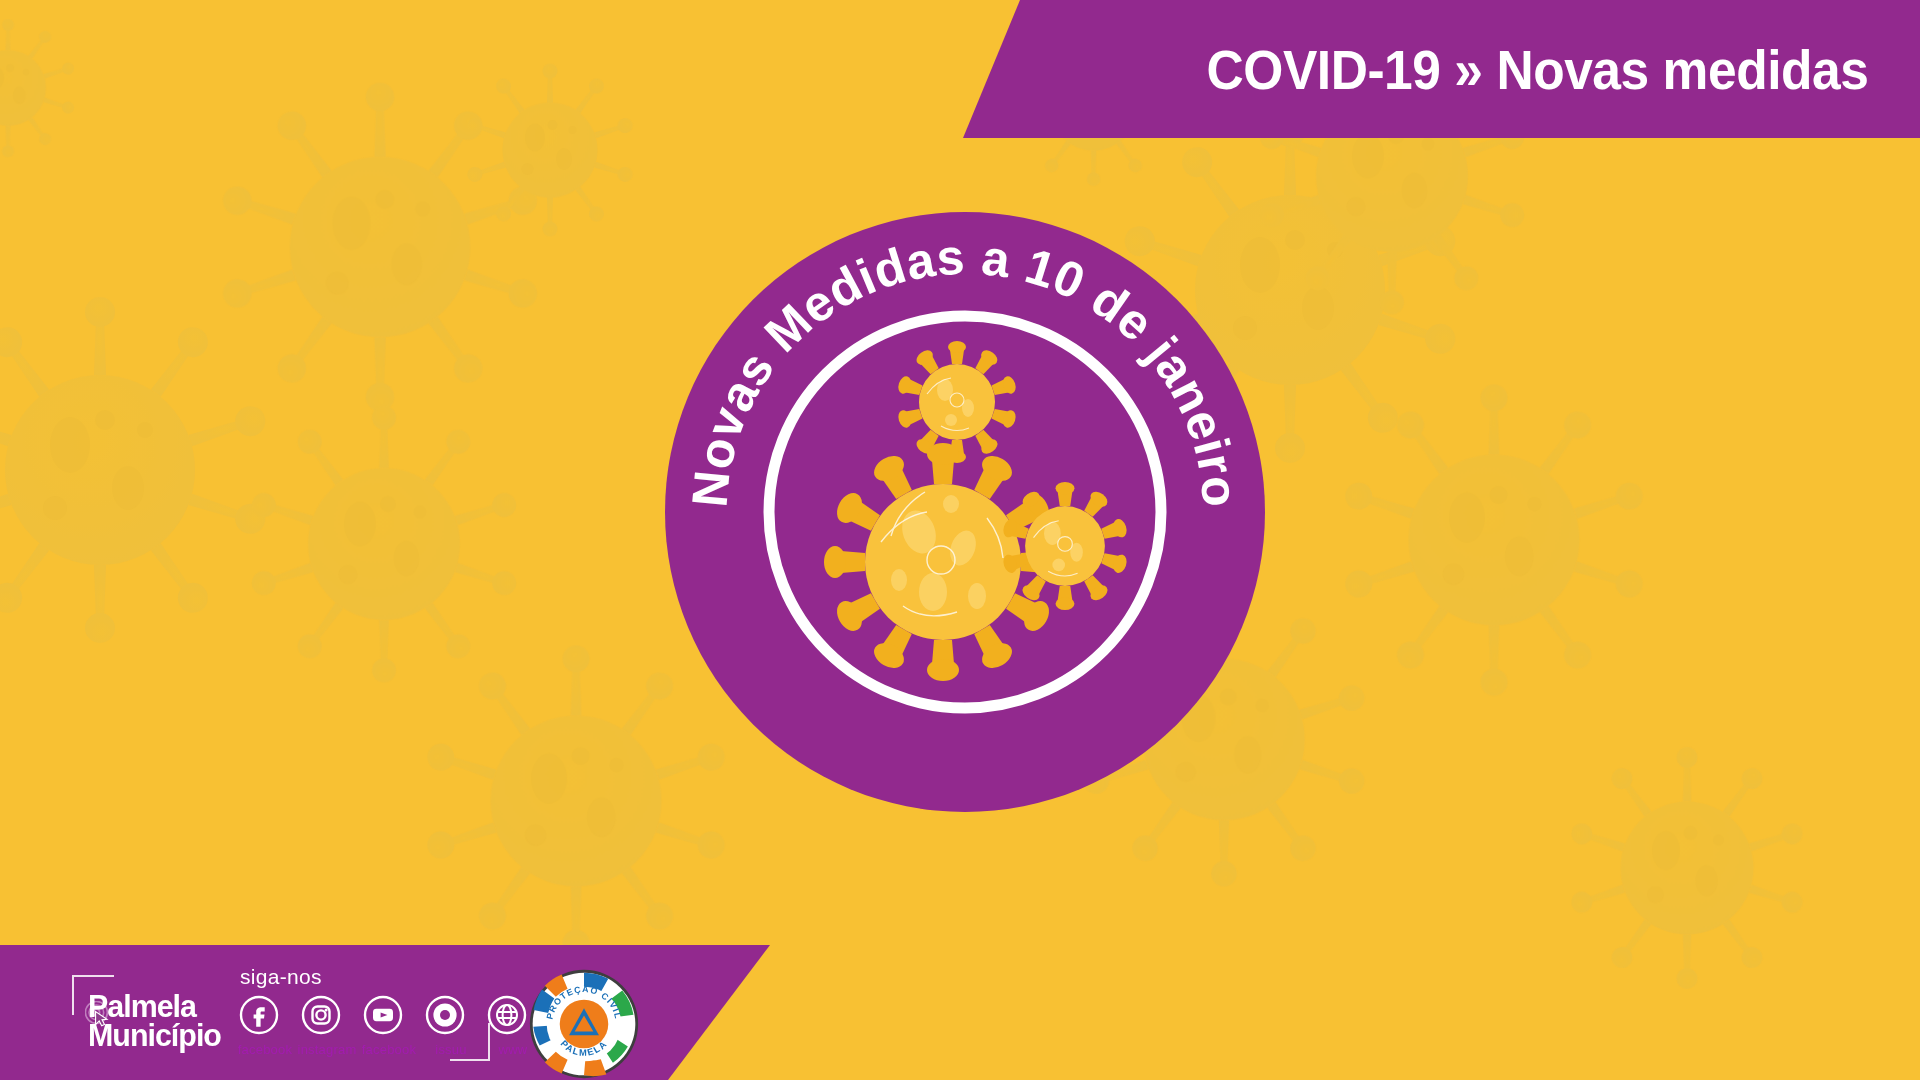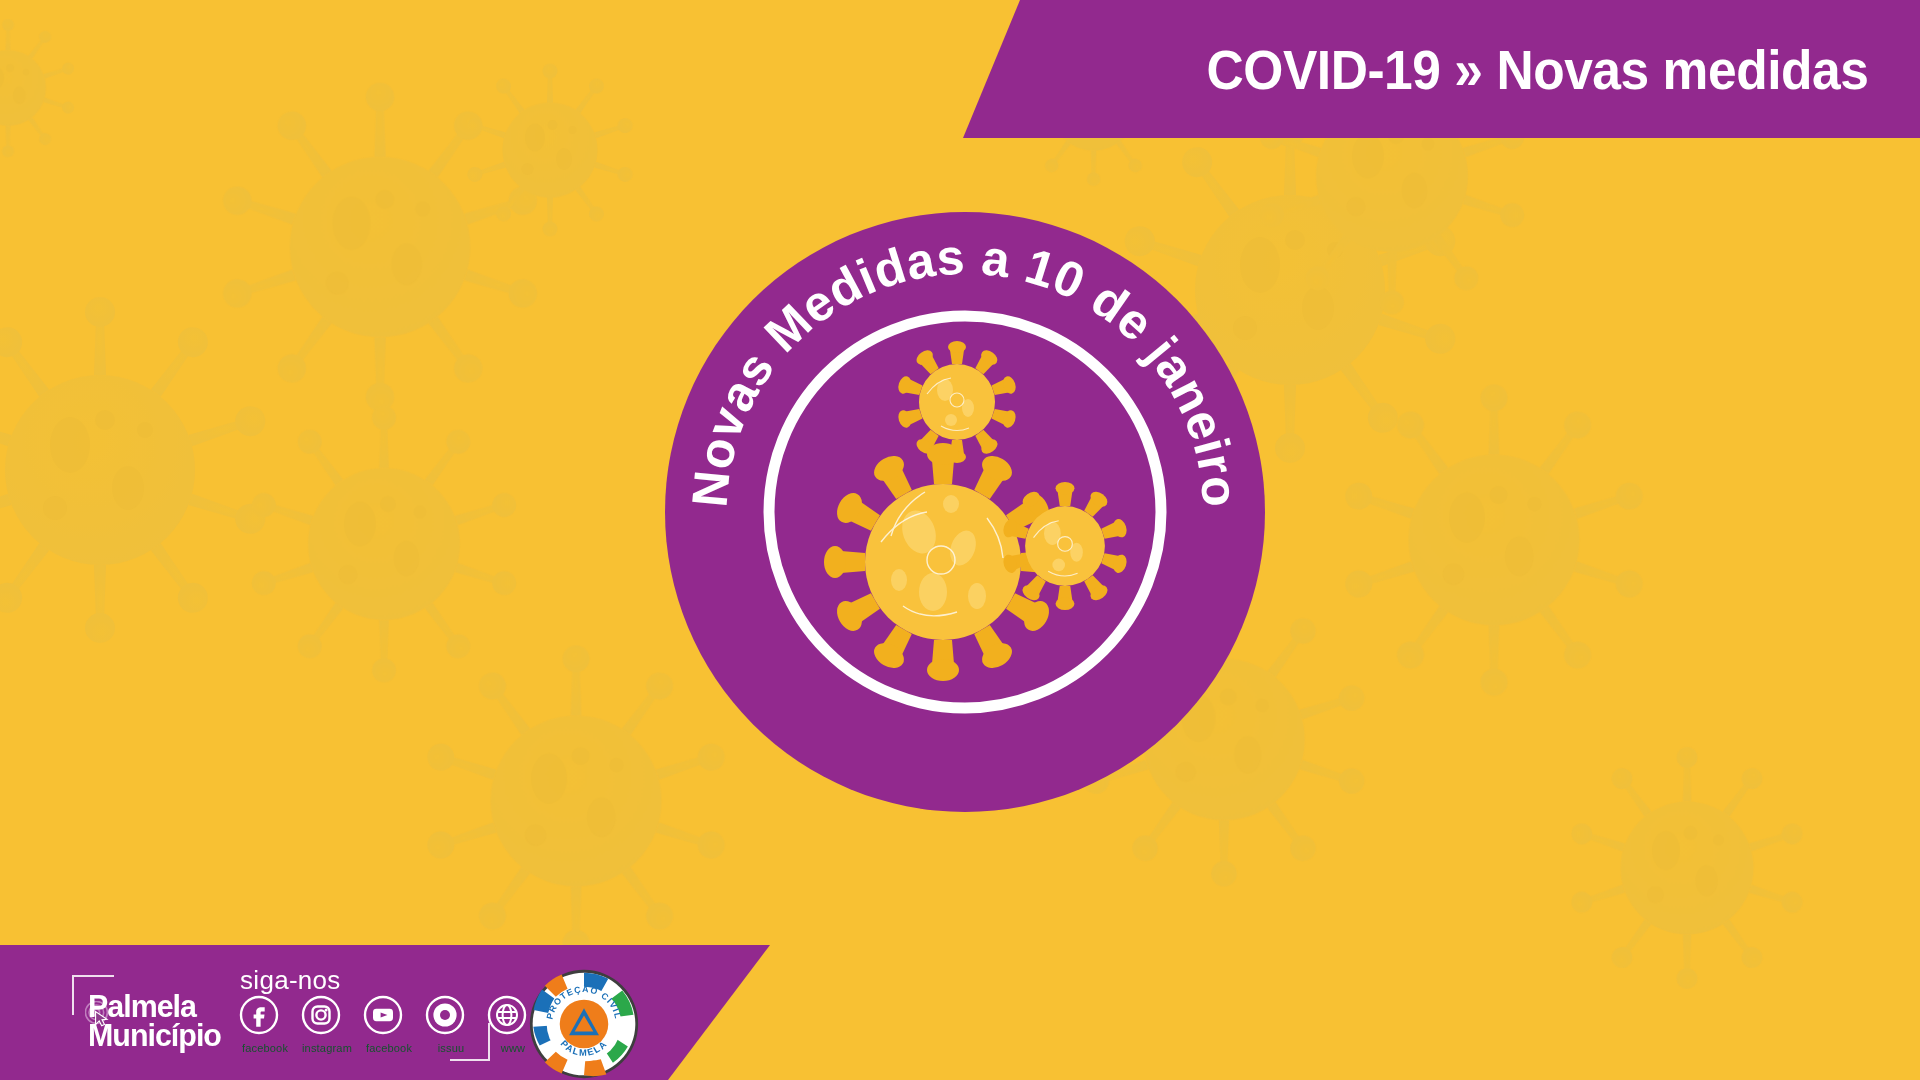--- a/index.html
+++ b/index.html
@@ -44,21 +44,21 @@
   
   .footer-bar{
     position:absolute; bottom:0; left:0; width:1920px; height:135px; z-index:5;
   }
   .footer-content{
     position:absolute; bottom:0; left:0; width:780px; height:135px; z-index:6;
     display:block;
   }
   .siga-nos{
     position:absolute; left:240px; top:20px;
-    color:#ffffff; font-size:26px; font-weight:400;
+    color:#ffffff; font-size:21px; font-weight:400;
     letter-spacing:0.3px;
   }
 
   
   .palmela-logo{
     position:absolute; left:72px; top:30px; width:160px; height:80px;
   }
   .palmela-bracket{
     position:absolute; left:0; top:0; width:42px; height:40px;
     border-left:2px solid rgba(255,255,255,.85);
@@ -81,21 +81,21 @@
   .socials{
     position:absolute; left:233px; top:50px;
     display:flex; gap:0px;
   }
   .social-item{
     width:52px; margin-right:10px;
     display:flex; flex-direction:column; align-items:center;
   }
   .social-ico{ width:40px; height:40px; }
   .social-label{
-    margin-top:7px; color:#14532d; font-size:11px;
+    margin-top:7px; color:#a21caf; font-size:13px;
     letter-spacing:0.2px; white-space:nowrap;margin-left:12px;
   }
   .footer-bracket{
     position:absolute; left:450px; top:78px; width:40px; height:38px;
     border-right:2px solid rgba(255,255,255,.85);
     border-bottom:2px solid rgba(255,255,255,.85);
   }
 
   
   .pc-emblem{

